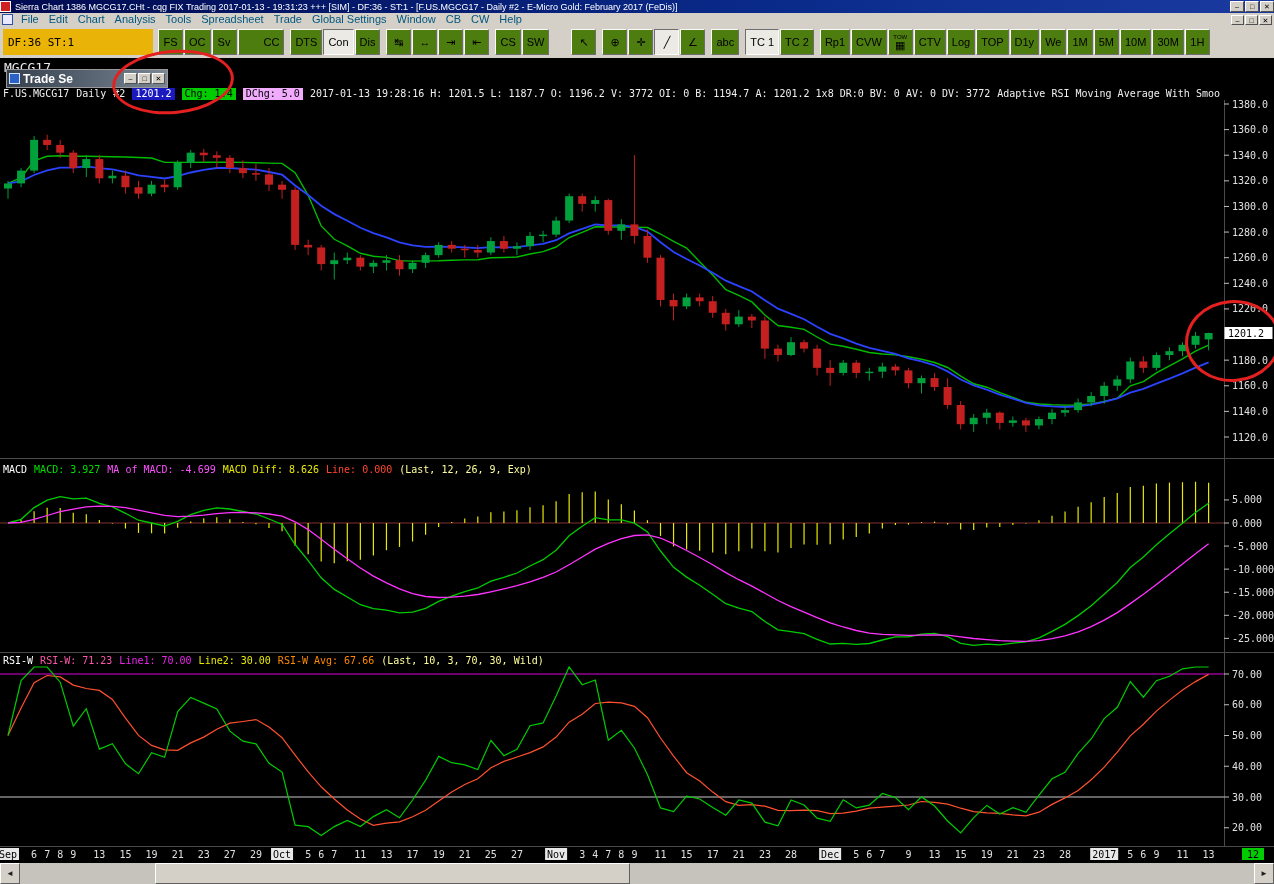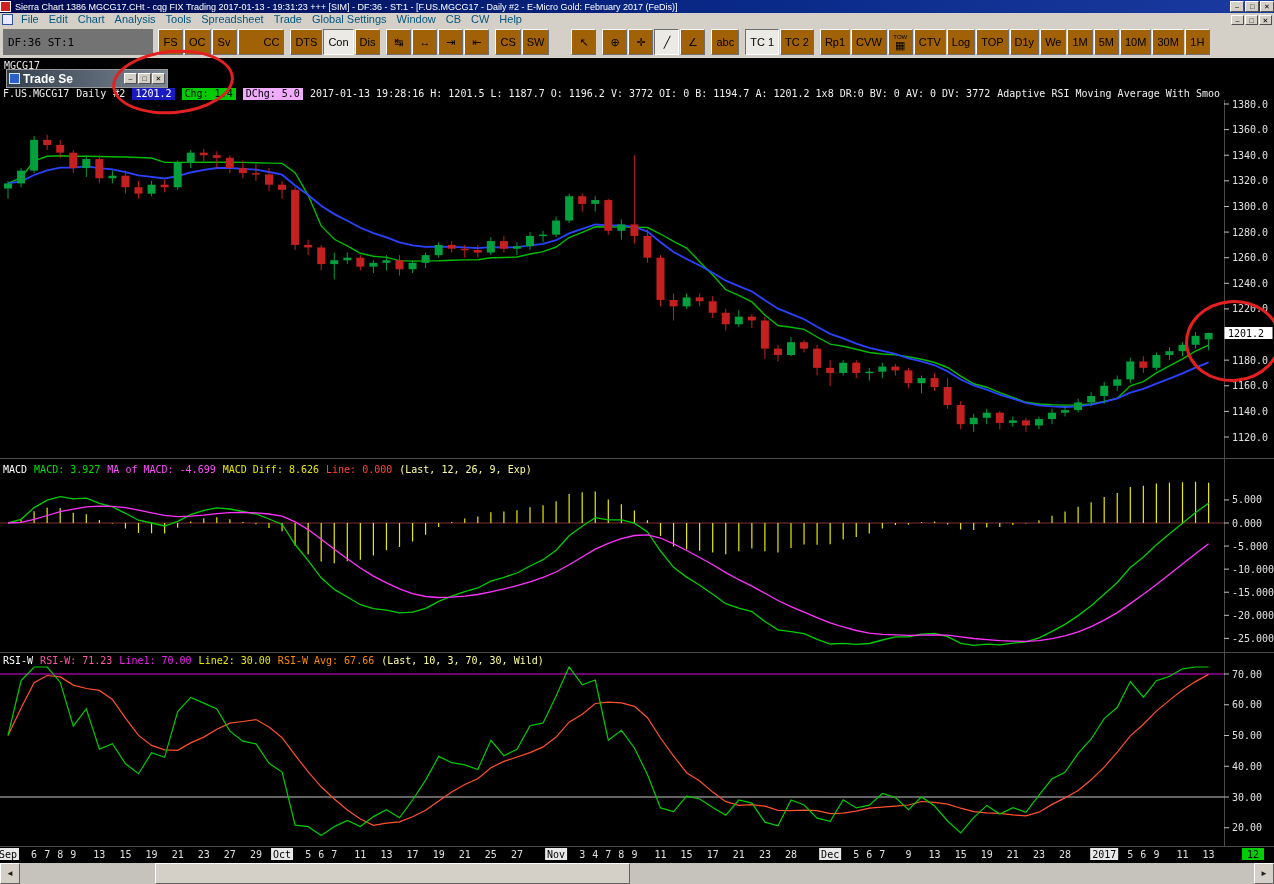--- a/index.html
+++ b/index.html
@@ -16,30 +16,30 @@
     font-size:7px;line-height:9px;text-align:center;color:#000;padding:0;font-family:"Liberation Sans",sans-serif}
   
   .menubar{position:absolute;left:0;top:13px;width:1274px;height:13px;background:#d4d0c8;
     display:flex;align-items:center;font-size:11px;color:#00567f;box-sizing:border-box;padding:0 2px}
   .menu-doc-icon{width:9px;height:9px;background:#e8e8ff;border:1px solid #3050a0;margin-right:3px;flex:none}
   .mi{padding:0 5px;line-height:13px;cursor:default}
   .menubar .win-btns .win-btn{width:13px;height:10px}
   
   .toolbar{position:absolute;left:0;top:26px;width:1274px;height:32px;background:#d4d0c8;
     display:flex;align-items:center;padding-left:3px;box-sizing:border-box;gap:1px}
-  .acct{width:150px;height:26px;background:#737373;color:#000;font-size:11px;display:flex;
+  .acct{width:150px;height:26px;background:#eab308;color:#000;font-size:11px;display:flex;
     align-items:center;padding-left:5px;box-sizing:border-box;font-family:"DejaVu Sans Mono",monospace;flex:none;margin-right:4px}
-  .tb{height:26px;min-width:25px;background:#a16207;border:1px solid;border-color:#fbfbfb #6e6e6e #6e6e6e #fbfbfb;
+  .tb{height:26px;min-width:25px;background:#4d7c0f;border:1px solid;border-color:#fbfbfb #6e6e6e #6e6e6e #fbfbfb;
     font-size:11px;color:#000;padding:0 4px;font-family:"Liberation Sans",sans-serif;flex:none;
     display:flex;flex-direction:column;align-items:center;justify-content:center;line-height:11px}
   .tb.pressed{border-color:#6e6e6e #fbfbfb #fbfbfb #6e6e6e;background:#eceae4}
   .tb .sub{font-size:6px;line-height:6px}
   
   .chartwin{position:absolute;left:0;top:58px;width:1274px;height:805px;background:#000}
-  .chart-tab{position:absolute;left:4px;top:2px;color:#e8e8e8;font-size:10px;font-family:"DejaVu Sans Mono",monospace}
+  .chart-tab{position:absolute;left:4px;top:2px;color:#e8e8e8;font-size:13px;font-family:"DejaVu Sans Mono",monospace}
   #chart-svg{position:absolute;left:0;top:0}
   .textrow{position:absolute;left:3px;display:flex;gap:7px;font-size:10px;white-space:nowrap;
     font-family:"DejaVu Sans Mono",monospace;align-items:center}
   .textrow span{line-height:12px}
   .textrow .boxed{padding:0 3px}
   
   .tradewin{position:absolute;left:6px;top:11px;width:162px;height:19px;
     background:linear-gradient(90deg,#34404c,#7a8694);border:1px solid #9a9a9a;box-sizing:border-box;
     display:flex;align-items:center;padding:0 2px;gap:3px}
   .tradewin .t-icon{width:9px;height:9px;background:#2a62c8;border:1px solid #cfe0ff;flex:none}

